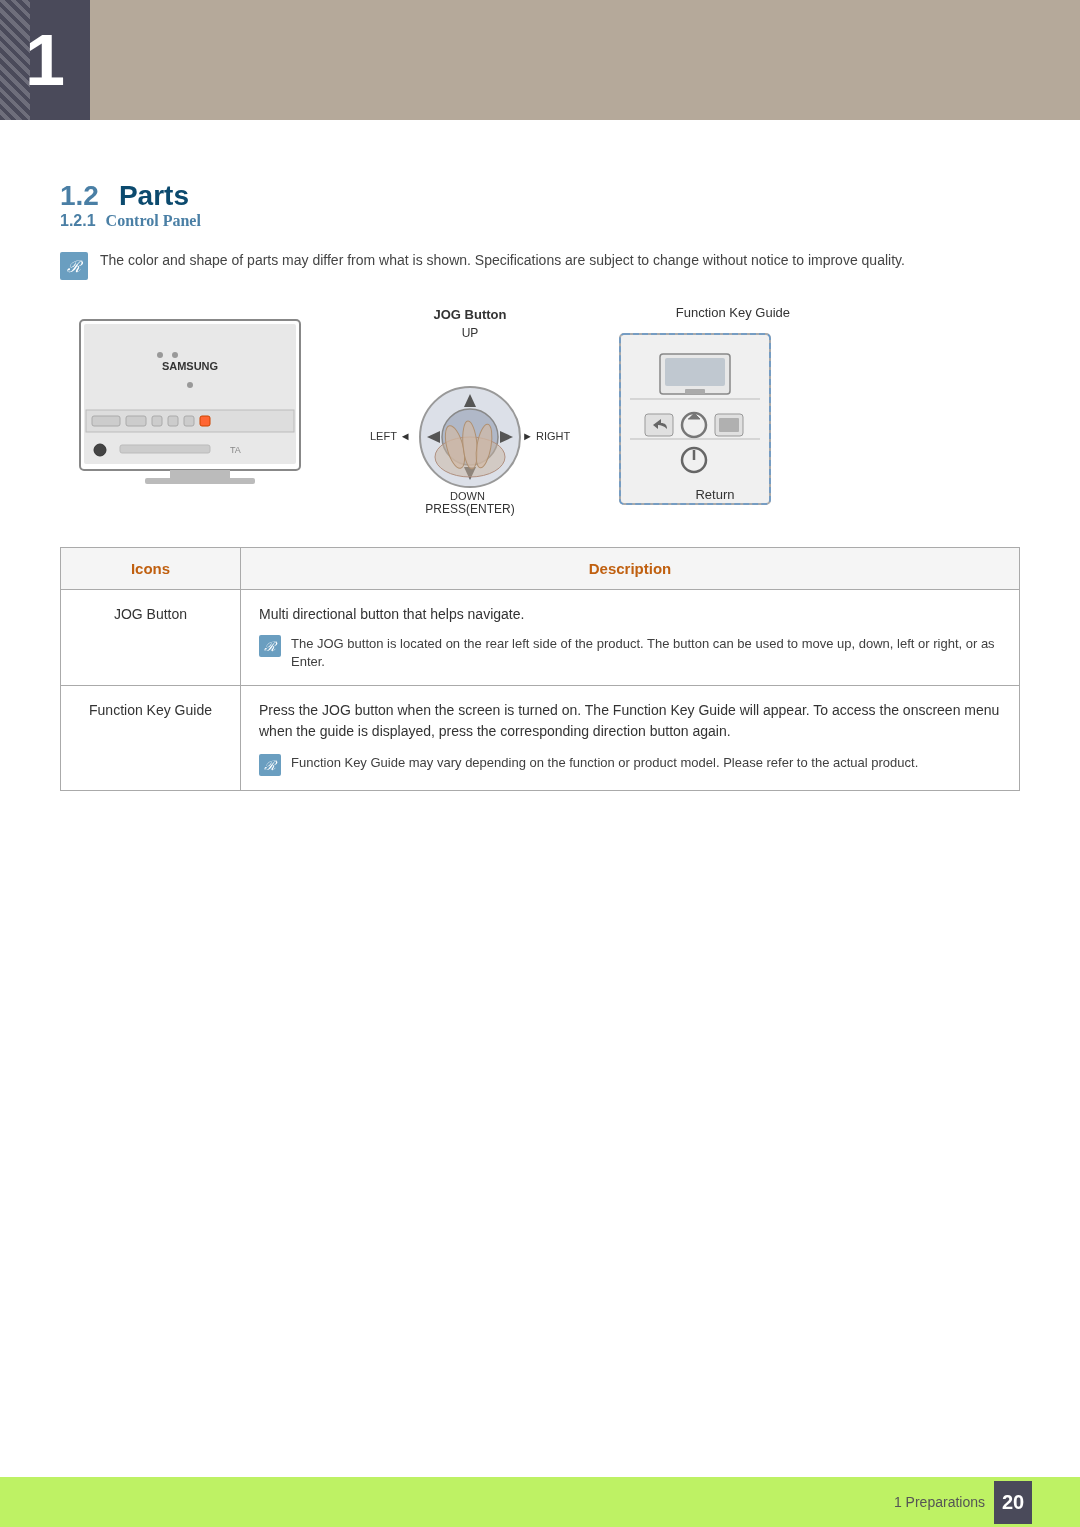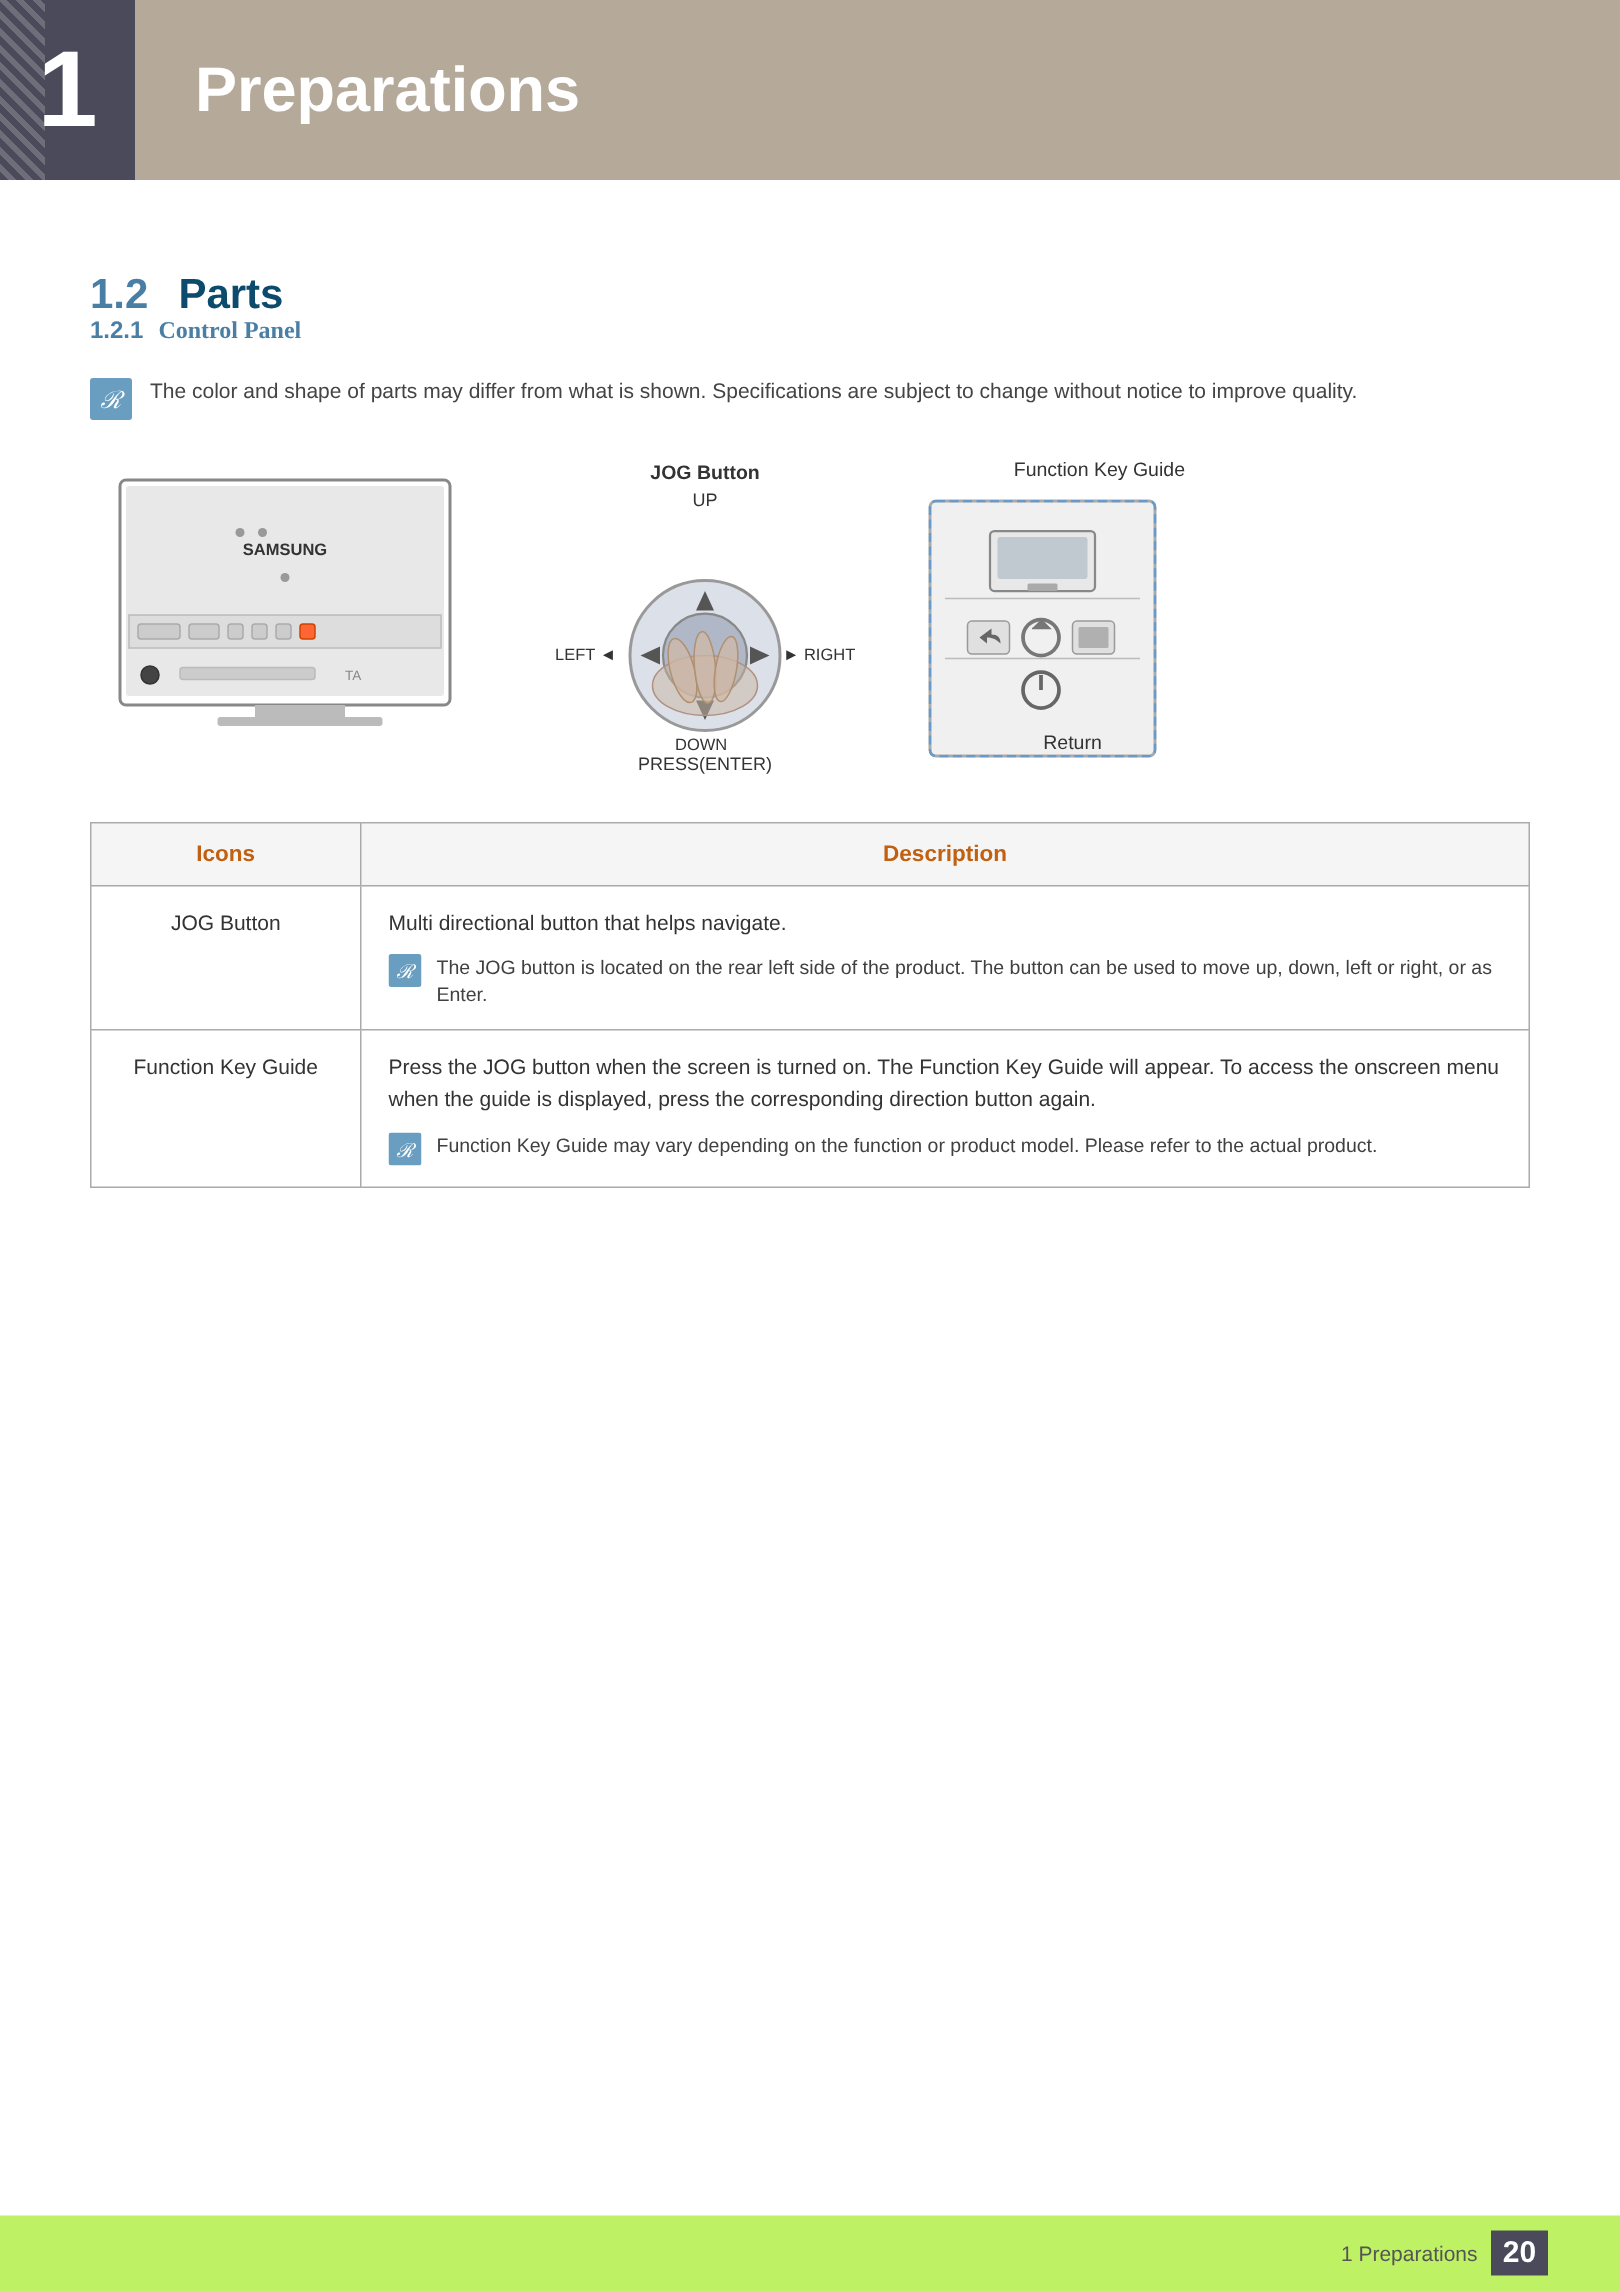--- a/index.html
+++ b/index.html
@@ -190,21 +190,21 @@
       gap: 9px;
     }
     .footer-text {
       font-size: 14px;
       color: #555;
     }
     .footer-page-num {
       background: #4a4a5a;
       color: #fff;
       width: 38px;
-      height: 30px;
+      height: 43px;
       display: flex;
       align-items: center;
       justify-content: center;
       font-size: 20px;
       font-weight: bold;
     }
 
     
     .monitor-svg {
       width: 280px;
@@ -222,21 +222,20 @@
     }
   </style>
 </head>
 <body>
 
 <div class="header-section">
   <div class="header-stripes"></div>
   <div class="header-number-box">
     <span class="header-number">1</span>
   </div>
-  <span class="header-title">Preparations</span>
 </div>
 
 <div class="main-content">
 
   <div class="section-heading">
     <span class="section-number">1.2</span>
     <span class="section-title">Parts</span>
   </div>
 
   <div class="subsection-heading">

